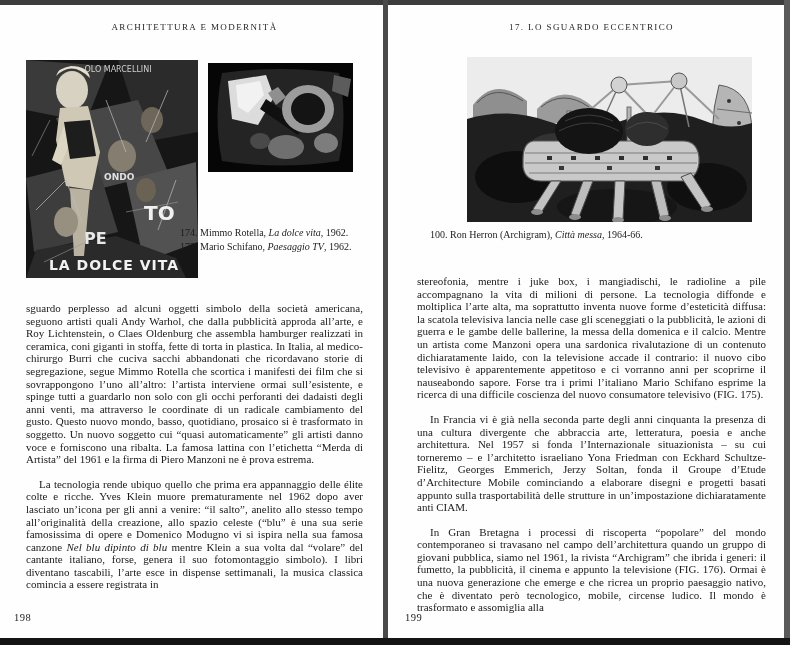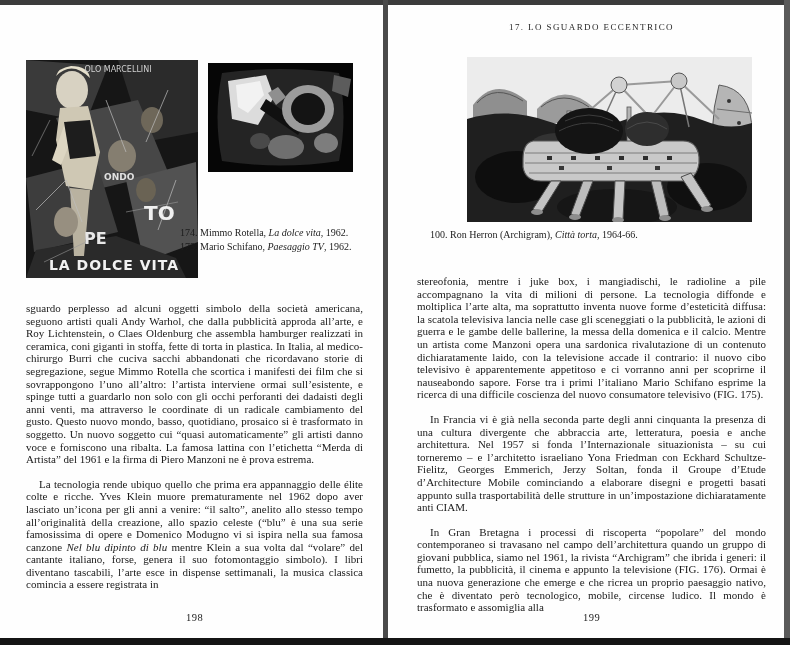--- a/index.html
+++ b/index.html
@@ -36,38 +36,39 @@
   .body-text {
     position:absolute; font-size:11px; line-height:12.6px;
     text-align:justify; color:#191919;
   }
   .bt-left  { left:14px;  top:290px; width:361px; }
   .bt-right { left:405px; top:263px; width:373px; }
   .body-text p { margin:12px; }
   .body-text p.indent { text-indent:13px; }
 
   .pagenum {
-    position:absolute; text-align:center; font-size:10.5px;
+    position:absolute; font-size:10.5px;
     letter-spacing:0.5px; color:#222;font-family:Liberation Serif, serif;
   }
   .pn-left  { left:14px;  top:612px; width:361px; }
   .pn-right { left:405px; top:612px; width:373px; }
 
   .collage-text { font-family:"DejaVu Sans", sans-serif; }
 </style>
 </head>
 <body>
 
 <div class="spread">
 
   <div class="bar bar-top"></div>
   <div class="bar bar-right"></div>
   <div class="bar bar-bottom"></div>
   <div class="bar divider"></div>
 
+  <div class="running-head rh-left">ARCHITETTURA E MODERNITÀ</div>
 
   <div class="figure fig-174">
     <svg viewBox="0 0 172 218" preserveAspectRatio="none">
       <rect width="172" height="218" fill="#161616"></rect>
       <polygon points="0,0 82,6 60,62 0,50" fill="#3a3a3a"></polygon>
       <polygon points="92,0 172,0 172,72 118,82" fill="#2b2b2b"></polygon>
       <polygon points="30,58 112,40 142,112 60,132" fill="#474747"></polygon>
       <polygon points="0,118 70,100 92,172 8,192" fill="#3d3d3d"></polygon>
       <polygon points="100,120 170,102 172,182 118,202" fill="#525252"></polygon>
       <polygon points="10,190 90,176 150,198 160,218 0,218" fill="#2a2a2a"></polygon>
@@ -180,21 +181,21 @@
       <polygon points="214,120 224,116 244,148 236,153" fill="#c4c4c4" stroke="#4a4a4a" stroke-width="1"></polygon>
       <ellipse cx="70" cy="155" rx="6" ry="3" fill="#8d8d8d"></ellipse>
       <ellipse cx="108" cy="160" rx="6" ry="3" fill="#8d8d8d"></ellipse>
       <ellipse cx="151" cy="163" rx="6" ry="3" fill="#8d8d8d"></ellipse>
       <ellipse cx="198" cy="161" rx="6" ry="3" fill="#8d8d8d"></ellipse>
       <ellipse cx="240" cy="152" rx="6" ry="3" fill="#8d8d8d"></ellipse>
     </svg>
   </div>
 
   <div class="caption cap-right">
-    <p><span>100. Ron Herron (Archigram), </span><span class="it">Città torta</span><span>, 1964-66.</span></p>
+    <p><span>100. Ron Herron (Archigram), </span><span class="it">Città messa</span><span>, 1964-66.</span></p>
   </div>
 
   <div class="body-text bt-right">
     <p>stereofonia, mentre i juke box, i mangiadischi, le radioline a pile accompagnano la vita di milioni di persone. La tecnologia diffonde e moltiplica l’arte alta, ma soprattutto inventa nuove forme d’esteticità diffusa: la scatola televisiva lancia nelle case gli sceneggiati o la pubblicità, le azioni di guerra e le gambe delle ballerine, la messa della domenica e il calcio. Mentre un artista come Manzoni opera una sardonica rivalutazione di un contenuto dichiaratamente laido, con la televisione accade il contrario: il nuovo cibo televisivo è apparentemente appetitoso e ci vorranno anni per scoprirne il nauseabondo sapore. Forse tra i primi l’italiano Mario Schifano esprime la ricerca di una difficile coscienza del nuovo consumatore televisivo (FIG. 175).</p>
     <p class="indent">In Francia vi è già nella seconda parte degli anni cinquanta la presenza di una cultura divergente che abbraccia arte, letteratura, poesia e anche architettura. Nel 1957 si fonda l’Internazionale situazionista – su cui torneremo – e l’architetto israeliano Yona Friedman con Eckhard Schultze-Fielitz, Georges Emmerich, Jerzy Soltan, fonda il Groupe d’Etude d’Architecture Mobile cominciando a elaborare disegni e progetti basati appunto sulla trasportabilità delle strutture in un’impostazione dichiaratamente anti CIAM.</p>
     <p class="indent">In Gran Bretagna i processi di riscoperta “popolare” del mondo contemporaneo si travasano nel campo dell’architettura quando un gruppo di giovani pubblica, siamo nel 1961, la rivista “Archigram” che ibrida i generi: il fumetto, la pubblicità, il cinema e appunto la televisione (FIG. 176). Ormai è una nuova generazione che emerge e che ricrea un proprio paesaggio nativo, che è diventato però tecnologico, mobile, circense ludico. Il mondo è trasformato e assomiglia alla</p>
   </div>
 
   <div class="pagenum pn-right">199</div>
 

